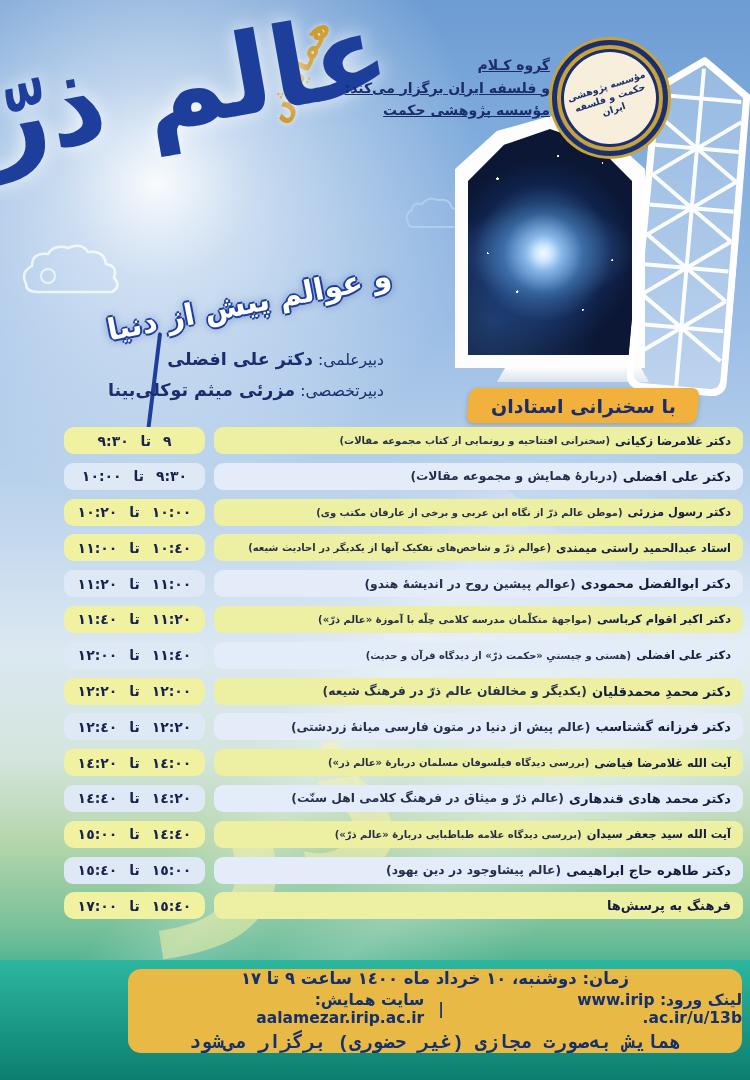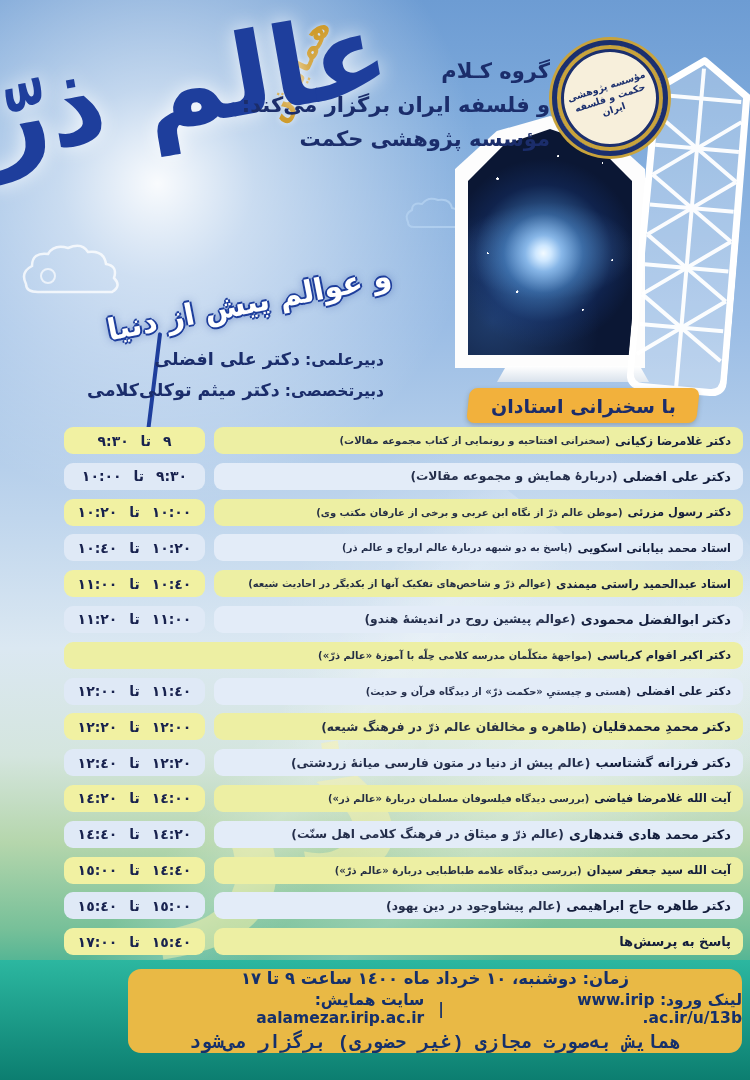--- a/index.html
+++ b/index.html
@@ -10,21 +10,21 @@
       radial-gradient(circle at 21% 17%, rgba(255,255,255,.95) 0%, rgba(255,255,255,.55) 9%, rgba(255,255,255,0) 30%),
       radial-gradient(circle at 70% 62%, rgba(255,255,255,.35) 0%, rgba(255,255,255,0) 30%),
       linear-gradient(180deg,#6d9cd3 0%,#7fabdc 12%,#9bbde5 30%,#c0d6ed 48%,#dbe8f2 60%,#d4e5de 70%,#b5d6ac 78%,#77c099 86%,#27a78e 93%,#0f8f7d 100%);
   }
   
   .beam{position:absolute;background:linear-gradient(90deg,rgba(255,255,255,0),rgba(255,255,255,.22),rgba(255,255,255,0));width:140px;height:700px;z-index:1;}
   .beam.b1{left:240px;top:430px;transform:rotate(38deg);}
   .beam.b2{left:420px;top:470px;transform:rotate(52deg);width:200px;}
   .watermark{position:absolute;left:150px;top:690px;font-size:230px;font-weight:bold;color:rgba(252,244,170,.5);transform:rotate(-9deg);z-index:1;line-height:1;}
   
-  .org-text{position:absolute;top:54px;right:200px;width:330px;text-align:right;color:#1b2d6b;font-weight:bold;font-size:21px;line-height:1.62;z-index:3;}
+  .org-text{position:absolute;top:54px;right:200px;width:330px;text-align:right;color:#1b2d6b;font-weight:bold;font-size:14px;line-height:1.62;z-index:3;text-decoration:underline;}
   .logo{position:absolute;top:40px;right:82px;width:106px;height:106px;border-radius:50%;
         background:#f7efdb;border:5px solid #1b2f6e;box-shadow:0 0 0 3px #c8a33c,inset 0 0 0 4px #c8a33c, inset 0 0 0 7px #1b2f6e;
         display:flex;align-items:center;justify-content:center;z-index:3;}
   .logo span{display:block;transform:rotate(-18deg);color:#1b2f6e;font-size:9.5px;font-weight:bold;text-align:center;line-height:1.25;padding:6px;}
   
   .title-kicker{position:absolute;left:242px;top:52px;color:#cf9b2a;font-size:31px;font-weight:bold;transform:rotate(-64deg);z-index:2;text-shadow:0 0 6px rgba(255,255,255,.7);}
   .title-main{position:absolute;left:10px;top:30px;width:380px;color:#1e3e9c;font-size:112px;font-weight:bold;line-height:.95;transform:rotate(-10deg);z-index:2;text-shadow:0 0 20px rgba(255,255,255,.85);white-space:nowrap;}
   .title-sub{position:absolute;left:34px;top:292px;width:360px;color:#ffffff;font-size:30px;font-weight:bold;transform:rotate(-11deg);z-index:2;white-space:nowrap;
      text-shadow:-2px 0 0 #1e3e9c,2px 0 0 #1e3e9c,0 -2px 0 #1e3e9c,0 2px 0 #1e3e9c,-1px -1px 0 #1e3e9c,1px 1px 0 #1e3e9c,0 0 10px rgba(30,62,156,.6);}
   .calli-tail{position:absolute;left:152px;top:332px;width:4px;height:102px;background:#1e3e9c;border-radius:3px;transform:rotate(7deg);z-index:2;}
@@ -48,33 +48,33 @@
       radial-gradient(circle at 15% 85%, rgba(70,130,210,.35), transparent 45%),
       #0b1734;}
   .sill{position:absolute;left:497px;top:366px;width:152px;height:16px;background:linear-gradient(#ffffff,#d9e2ec);clip-path:polygon(6% 0,94% 0,100% 100%,0 100%);z-index:2;}
   .door{position:absolute;left:627px;top:56px;width:100px;height:338px;z-index:2;transform:rotate(5deg);transform-origin:50% 95%;}
   
   .badge{position:absolute;left:468px;top:388px;width:230px;height:35px;background:#f2b13c;border-radius:8px;transform:skewX(-6deg);
      display:flex;align-items:center;justify-content:center;z-index:3;box-shadow:0 2px 5px rgba(60,50,10,.25);}
   .badge span{transform:skewX(6deg);color:#1b2d6b;font-weight:bold;font-size:19px;}
   
   .chairs{position:absolute;left:62px;top:344px;width:322px;text-align:right;color:#1b2d6b;z-index:3;line-height:1.75;}
-  .chairs .lbl{font-size:15.5px;font-weight:bold;}
+  .chairs .lbl{font-size:15.5px;font-weight:normal;}
   .chairs .nm{font-size:17.5px;font-weight:bold;}
   
   .sched{position:absolute;left:64px;top:427px;width:679px;display:flex;flex-direction:column;gap:8.8px;z-index:3;direction:ltr;}
   .row{display:flex;height:27px;gap:9px;}
   .cell{border-radius:9px;display:flex;align-items:center;overflow:hidden;}
   .time{flex:0 0 141px;justify-content:center;font-weight:bold;font-size:14px;color:#18224e;word-spacing:7px;direction:rtl;}
   .entry{flex:1;direction:rtl;text-align:right;padding:0 12px;white-space:nowrap;color:#141e3c;}
   .entry .name{font-weight:bold;font-size:13px;}
   .entry .topic{font-size:12.3px;font-weight:bold;opacity:.92;}
   .row.sm .entry .name{font-size:11.4px;}
   .row.sm .entry .topic{font-size:10px;}
-  .row.a .time{background:#f1f1a2;}
+  .row.a .time{background:#f1f1a2;border-radius:10px;}
   .row.a .entry{background:#edefa3;}
   .row.b .time{background:#dfe9f6;text-align:right;}
   .row.b .entry{background:#e3ecf8;}
   
   .footer-band{position:absolute;left:0;top:960px;width:750px;height:120px;background:linear-gradient(180deg,#2cb7a0,#0c7e70);z-index:2;}
   .footer-box{position:absolute;left:128px;top:969px;width:614px;height:84px;background:#e9b945;border-radius:13px;z-index:3;
      display:flex;flex-direction:column;align-items:center;gap:3px;color:#15306b;font-weight:bold;}
   .f1{font-size:16.5px;}
   .f2{font-size:15.5px;display:flex;gap:14px;align-items:center;direction:rtl;}
   .f2 .latin{direction:ltr;unicode-bidi:embed;margin-left:43px;}
@@ -135,63 +135,60 @@
     </g>
   </svg>
 
   <div class="chairs">
     <div>
       <span class="lbl">دبیرعلمی:</span>
       <span class="nm">دکتر علی افضلی</span>
     </div>
     <div>
       <span class="lbl">دبیرتخصصی:</span>
-      <span class="nm">دکتر میثم توکلی‌کلامی</span>
+      <span class="nm">مزرئی میثم توکلی‌بینا</span>
     </div>
   </div>
 
   <div class="badge">
     <span>با سخنرانی استادان</span>
   </div>
 
   <div class="sched">
     <div class="row a sm">
         <div class="cell time">٩ تا ٩:٣٠</div>
         <div class="cell entry"><span class="name">دکتر غلامرضا زکیانی</span>&nbsp;<span class="topic">(سخنرانی افتتاحیه و رونمایی از کتاب مجموعه مقالات)</span></div>
       </div>
     <div class="row b">
         <div class="cell time">٩:٣٠ تا ١٠:٠٠</div>
         <div class="cell entry"><span class="name">دکتر علی افضلی</span>&nbsp;<span class="topic">(دربارهٔ همایش و مجموعه مقالات)</span></div>
       </div>
     <div class="row a sm">
         <div class="cell time">١٠:٠٠ تا ١٠:٢٠</div>
         <div class="cell entry"><span class="name">دکتر رسول مزرئی</span>&nbsp;<span class="topic">(موطن عالم ذرّ از نگاه ابن عربی و برخی از عارفان مکتب وی)</span></div>
       </div>
-    <div class="row b sm">
-        <div class="cell time">١٠:٢٠ تا ١٠:٤٠</div>
-        <div class="cell entry"><span class="name">استاد محمد بیابانی اسکویی</span>&nbsp;<span class="topic">(پاسخ به دو شبهه دربارهٔ عالم ارواح و عالم ذر)</span></div>
-      </div>
     <div class="row a sm">
         <div class="cell time">١٠:٤٠ تا ١١:٠٠</div>
         <div class="cell entry"><span class="name">استاد عبدالحمید راستی میمندی</span>&nbsp;<span class="topic">(عوالم ذرّ و شاخص‌های تفکیک آنها از یکدیگر در احادیث شیعه)</span></div>
       </div>
     <div class="row b">
         <div class="cell time">١١:٠٠ تا ١١:٢٠</div>
         <div class="cell entry"><span class="name">دکتر ابوالفضل محمودی</span>&nbsp;<span class="topic">(عوالم پیشین روح در اندیشهٔ هندو)</span></div>
       </div>
     <div class="row a sm">
+        <div class="cell time">١١:٢٠ تا ١١:٤٠</div>
         <div class="cell entry"><span class="name">دکتر اکبر اقوام کرباسی</span>&nbsp;<span class="topic">(مواجههٔ متکلّمان مدرسه کلامی حِلّه با آموزهٔ «عالم ذرّ»)</span></div>
       </div>
     <div class="row b sm">
         <div class="cell time">١١:٤٠ تا ١٢:٠٠</div>
         <div class="cell entry"><span class="name">دکتر علی افضلی</span>&nbsp;<span class="topic">(هستی و چیستیِ «حکمت ذرّ» از دیدگاه قرآن و حدیث)</span></div>
       </div>
     <div class="row a">
         <div class="cell time">١٢:٠٠ تا ١٢:٢٠</div>
-        <div class="cell entry"><span class="name">دکتر محمدِ محمدقلیان</span>&nbsp;<span class="topic">(طاهره و مخالفان عالم ذرّ در فرهنگ شیعه)</span></div>
+        <div class="cell entry"><span class="name">دکتر محمدِ محمدقلیان</span>&nbsp;<span class="topic">(یکدیگر و مخالفان عالم ذرّ در فرهنگ شیعه)</span></div>
       </div>
     <div class="row b">
         <div class="cell time">١٢:٢٠ تا ١٢:٤٠</div>
         <div class="cell entry"><span class="name">دکتر فرزانه گشتاسب</span>&nbsp;<span class="topic">(عالم پیش از دنیا در متون فارسی میانهٔ زردشتی)</span></div>
       </div>
     <div class="row a sm">
         <div class="cell time">١٤:٠٠ تا ١٤:٢٠</div>
         <div class="cell entry"><span class="name">آیت الله غلامرضا فیاضی</span>&nbsp;<span class="topic">(بررسی دیدگاه فیلسوفان مسلمان دربارهٔ «عالم ذر»)</span></div>
       </div>
     <div class="row b">
@@ -201,21 +198,21 @@
     <div class="row a sm">
         <div class="cell time">١٤:٤٠ تا ١٥:٠٠</div>
         <div class="cell entry"><span class="name">آیت الله سید جعفر سیدان</span>&nbsp;<span class="topic">(بررسی دیدگاه علامه طباطبایی دربارهٔ «عالم ذرّ»)</span></div>
       </div>
     <div class="row b">
         <div class="cell time">١٥:٠٠ تا ١٥:٤٠</div>
         <div class="cell entry"><span class="name">دکتر طاهره حاج ابراهیمی</span>&nbsp;<span class="topic">(عالم پیشاوجود در دین یهود)</span></div>
       </div>
     <div class="row a">
         <div class="cell time">١٥:٤٠ تا ١٧:٠٠</div>
-        <div class="cell entry"><span class="name">پاسخ به پرسش‌ها</span>&nbsp;<span class="topic"></span></div>
+        <div class="cell entry"><span class="name">فرهنگ به پرسش‌ها</span>&nbsp;<span class="topic"></span></div>
       </div>
   </div>
 
   <div class="footer-band"></div>
   <div class="footer-box">
     <div class="f1">زمان: دوشنبه، ١٠ خرداد ماه ١٤٠٠    ساعت ٩ تا ١٧</div>
     <div class="f2">
       <span>
         <span>لینک ورود:</span>
         <span class="latin">www.irip .ac.ir/u/13b</span>

